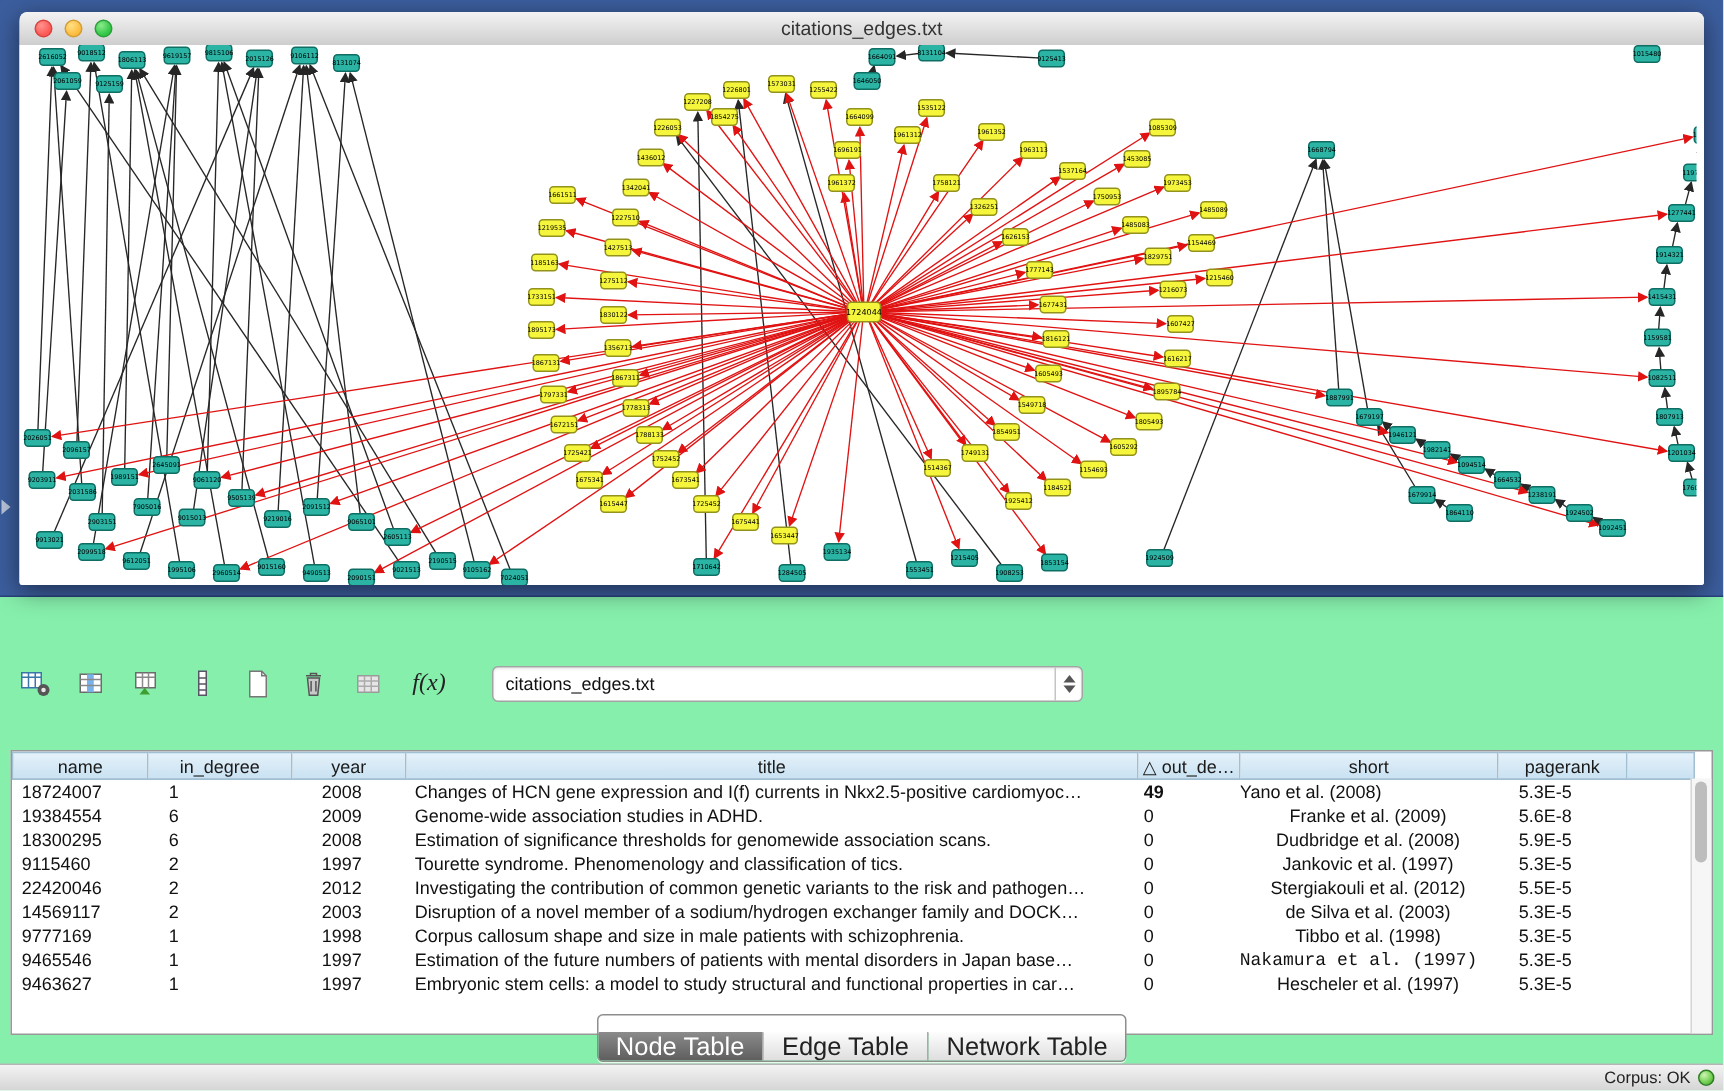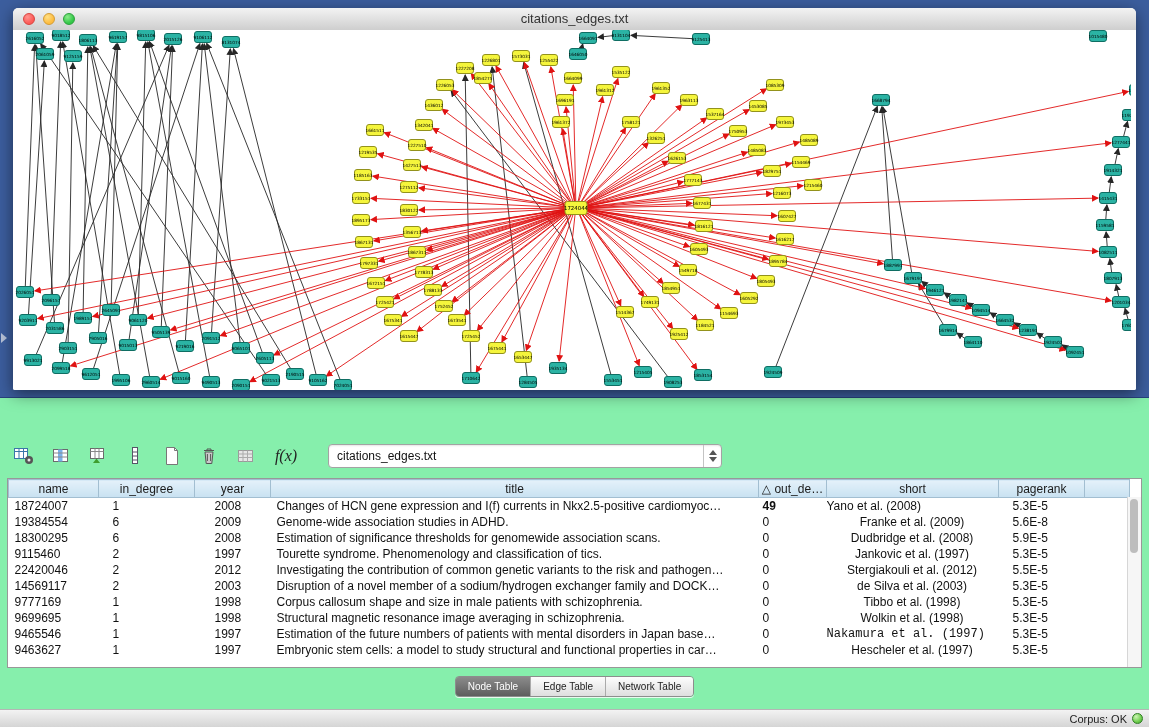--- a/index.html
+++ b/index.html
@@ -38,35 +38,35 @@
   .tool{width:28px;height:28px;display:flex;align-items:center;justify-content:center;}
   .fx{font-family:"Liberation Serif",serif;font-style:italic;font-size:16px;color:#222;padding:0 3px;}
   .dropdown{margin-left:16px;width:392px;height:22px;background:#fff;border:1px solid #a3a3a3;border-radius:4px;
            position:relative;display:flex;align-items:center;box-shadow:inset 0 1px 2px rgba(0,0,0,.10);}
   .dd-value{font-size:12px;padding-left:8px;color:#111;}
   .dd-stepper{position:absolute;right:0;top:0;width:17px;height:100%;border-left:1px solid #c4c4c4;
            display:flex;flex-direction:column;align-items:center;justify-content:center;gap:2px;}
   .dd-stepper .up{width:0;height:0;border-left:4px solid transparent;border-right:4px solid transparent;border-bottom:5px solid #555;}
   .dd-stepper .down{width:0;height:0;border-left:4px solid transparent;border-right:4px solid transparent;border-top:5px solid #555;}
 
-  .table-box{position:absolute;top:478px;left:7px;right:7px;height:188px;background:#fff;
+  .table-box{position:absolute;top:500px;left:7px;right:7px;height:188px;background:#fff;
            border:1px solid #989898;overflow:hidden;}
   table{border-collapse:collapse;table-layout:fixed;width:1121px;}
   th{height:17px;background:linear-gradient(#e4f1fa,#c8e1f1);border:1px solid #a2bed1;font-size:12px;
      font-weight:normal;color:#1a1a1a;padding:0 2px;overflow:hidden;white-space:nowrap;}
   td{height:16px;font-size:12px;color:#111;white-space:nowrap;overflow:hidden;text-overflow:ellipsis;
      padding-top:0;padding-bottom:0;}
   .vscroll{position:absolute;top:18px;right:0;bottom:0;width:13px;background:#f6f6f6;border-left:1px solid #d6d6d6;}
   .vthumb{position:absolute;top:2px;left:2px;width:8px;height:54px;border-radius:4px;background:#bdbdbd;}
 
   .tabs-row{position:absolute;top:676px;left:0;width:100%;display:flex;justify-content:center;}
   .tabs{display:inline-flex;border:1px solid #8d8d8d;border-radius:4px;overflow:hidden;
         box-shadow:0 1px 0 rgba(255,255,255,.8);}
-  .tab{height:19px;line-height:19px;padding:0 12px;font-size:10px;background:linear-gradient(#fdfdfd,#dedede);
-       color:#222;border-left:1px solid #aaa;}
+  .tab{height:19px;line-height:19px;padding:0 12px;font-size:17px;background:linear-gradient(#fdfdfd,#dedede);
+       color:#222;border-left:1px solid #aaa;margin-top:11px;}
   .tab:first-child{border-left:none;}
   .tab.active{background:linear-gradient(#8b8b8b,#5e5e5e);color:#fff;}
 
   .statusbar{position:absolute;bottom:0;left:0;width:100%;height:18px;box-sizing:border-box;
        background:linear-gradient(#f3f3f3,#d5d5d5);border-top:1px solid #b5b5b5;
        display:flex;justify-content:flex-end;align-items:center;gap:5px;padding-right:6px;}
   .mem-label{font-size:11px;color:#222;}
   .mem-dot{width:11px;height:11px;border-radius:50%;box-sizing:border-box;border:1px solid #2e7d23;
        background:radial-gradient(circle at 35% 30%,#cdf4b4,#6fce4e 60%,#3f9e2f);}
 </style>
@@ -966,30 +966,20 @@
             <td style="text-align: left; padding-left: 6px;">9777169</td>
             <td style="text-align: left; padding-left: 14px;">1</td>
             <td style="text-align: left; padding-left: 20px;">1998</td>
             <td style="text-align: left; padding-left: 6px;">Corpus callosum shape and size in male patients with schizophrenia.</td>
             <td style="text-align: left; padding-left: 4px;">0</td>
             <td style="text-align: center; padding-left: 0px;">Tibbo et al. (1998)</td>
             <td style="text-align: left; padding-left: 14px;">5.3E-5</td>
             <td style="text-align: left; padding-left: 0px;"></td>
           </tr>
           <tr>
-            <td style="text-align: left; padding-left: 6px;">9699695</td>
-            <td style="text-align: left; padding-left: 14px;">1</td>
-            <td style="text-align: left; padding-left: 20px;">1998</td>
-            <td style="text-align: left; padding-left: 6px;">Structural magnetic resonance image averaging in schizophrenia.</td>
-            <td style="text-align: left; padding-left: 4px;">0</td>
-            <td style="text-align: center; padding-left: 0px;">Wolkin et al. (1998)</td>
-            <td style="text-align: left; padding-left: 14px;">5.3E-5</td>
-            <td style="text-align: left; padding-left: 0px;"></td>
-          </tr>
-          <tr>
             <td style="text-align: left; padding-left: 6px;">9465546</td>
             <td style="text-align: left; padding-left: 14px;">1</td>
             <td style="text-align: left; padding-left: 20px;">1997</td>
             <td style="text-align: left; padding-left: 6px;">Estimation of the future numbers of patients with mental disorders in Japan base…</td>
             <td style="text-align: left; padding-left: 4px;">0</td>
             <td style="text-align: left; padding-left: 0px; font-family: Liberation Mono, monospace;">Nakamura et al. (1997)</td>
             <td style="text-align: left; padding-left: 14px;">5.3E-5</td>
             <td style="text-align: left; padding-left: 0px;"></td>
           </tr>
           <tr>

